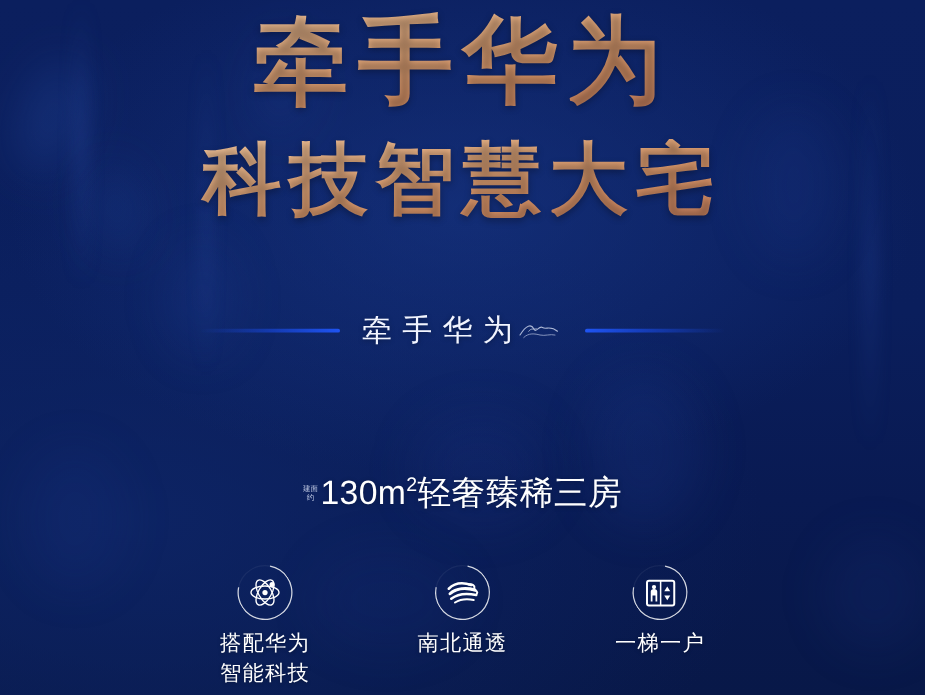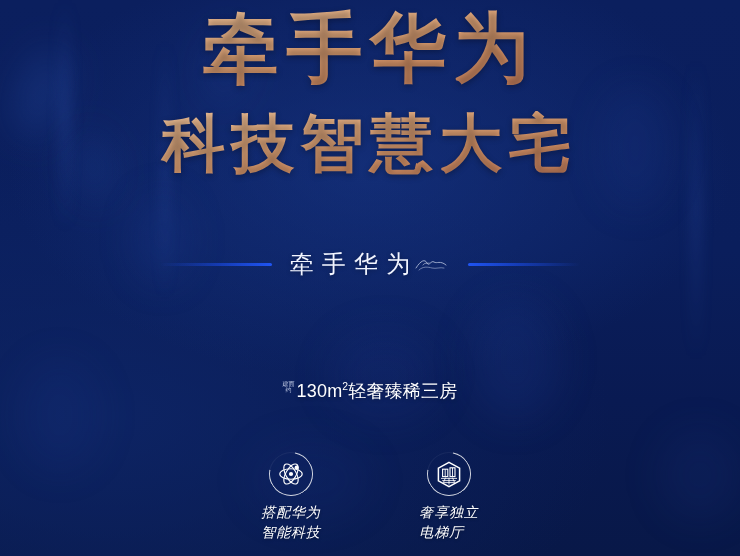--- a/index.html
+++ b/index.html
@@ -144,21 +144,21 @@
     align-items: center;
     justify-content: center;
     font-size: 6px;
     line-height: 1.06;
     letter-spacing: 0;
     color: #c6cfe8;
     margin: 0 2px 6px 0;
     opacity: 0.95;
   }
   .spec-main {
-    font-size: 18px;
+    font-size: 27px;
     font-weight: 400;
     letter-spacing: 0.01em;
     line-height: 1;
     text-shadow: 0 1px 4px rgba(0,0,0,0.3);
   }
   .spec-main sup {
     font-size: 0.58em;
     vertical-align: super;
     line-height: 0;
   }
@@ -193,27 +193,26 @@
     position: absolute;
     inset: 0;
     border-radius: 50%;
     border: 1.4px solid rgba(255,255,255,0.82);
     border-top-color: rgba(255,255,255,0.06);
     transform: rotate(-34deg);
   }
   .feature-ring svg { position: relative; display: block; }
   .feature-label {
     color: #ffffff;
-    font-size: 14px;
+    font-size: 17px;
     line-height: 1.42;
-    text-align: left;
+    text-align: center;
     letter-spacing: 0.06em;
     white-space: pre-line;
     text-shadow: 0 1px 3px rgba(0,0,0,0.35);
-    font-style: italic;
   }
 </style>
 </head>
 <body>
 
 <div id="banner">
 
   <div class="blotch b1"></div>
   <div class="blotch b2"></div>
   <div class="blotch b3"></div>
@@ -271,41 +270,48 @@
             <circle cx="13" cy="13" r="2.1" fill="#ffffff"></circle>
             <circle cx="18.6" cy="6.6" r="2.0" fill="#ffffff"></circle>
           </svg>
         </span>
       </div>
       <div class="feature-label">搭配华为
 智能科技</div>
     </div>
 
 
-
-
     <div class="feature">
       <div class="feature-ring">
         <span>
-          <svg width="26" height="27" viewBox="0 0 26 27" fill="none">
-            <path d="M13 1.4 L23.6 7.2 L23.6 19.8 L13 25.6 L2.4 19.8 L2.4 7.2 Z" stroke="#ffffff" stroke-width="1.5" fill="none"></path>
-            <rect x="6.6" y="8.2" width="5.2" height="7.4" stroke="#ffffff" stroke-width="1.1" fill="none"></rect>
-            <rect x="14.0" y="6.8" width="5.0" height="8.8" stroke="#ffffff" stroke-width="1.1" fill="none"></rect>
-            <line x1="9.2" y1="8.2" x2="9.2" y2="15.6" stroke="#ffffff" stroke-width="0.9"></line>
-            <line x1="16.5" y1="6.8" x2="16.5" y2="15.6" stroke="#ffffff" stroke-width="0.9"></line>
-            <g stroke="#ffffff" stroke-width="0.85">
-              <line x1="5.0" y1="17.4" x2="21.0" y2="17.4"></line>
-              <line x1="6.2" y1="19.6" x2="19.8" y2="19.6"></line>
-              <line x1="8.0" y1="21.6" x2="18.0" y2="21.6"></line>
-              <line x1="9.6" y1="16.6" x2="7.0" y2="22.4"></line>
-              <line x1="13.0" y1="16.6" x2="13.0" y2="23.6"></line>
-              <line x1="16.4" y1="16.6" x2="19.0" y2="22.4"></line>
-            </g>
+          <svg width="28" height="22" viewBox="0 0 28 22" fill="none" stroke="#ffffff" stroke-linecap="round">
+            <path d="M3 8 C8 3, 15 3, 21 5" stroke-width="2.0"></path>
+            <path d="M4 12 C9 7.5, 17 7, 24 9" stroke-width="2.4"></path>
+            <path d="M5 16 C10 12, 18 11.5, 25 13" stroke-width="2.0"></path>
+            <path d="M8 19 C12 16.5, 18 16, 23 17" stroke-width="1.6"></path>
+            <path d="M19 4.5 C22 4, 24 5.5, 23.5 7.5" stroke-width="1.6"></path>
+            <path d="M22 9 C25 9, 26.5 10.5, 25.5 12" stroke-width="1.6"></path>
           </svg>
         </span>
       </div>
-      <div class="feature-label">奢享独立
-电梯厅</div>
+      <div class="feature-label">南北通透</div>
     </div>
 
+    <div class="feature">
+      <div class="feature-ring">
+        <span>
+          <svg width="25" height="25" viewBox="0 0 25 25" fill="none">
+            <rect x="1.6" y="2.6" width="21.8" height="19.8" rx="1.6" stroke="#ffffff" stroke-width="1.6"></rect>
+            <line x1="12.5" y1="2.6" x2="12.5" y2="22.4" stroke="#ffffff" stroke-width="1.2"></line>
+            <circle cx="7.2" cy="7.6" r="1.7" fill="#ffffff"></circle>
+            <path d="M4.6 11.2 C4.6 9.9, 5.7 9.2, 7.2 9.2 C8.7 9.2, 9.8 9.9, 9.8 11.2 L9.8 19.2 L8.4 19.2 L8.4 14.4 L6 14.4 L6 19.2 L4.6 19.2 Z" fill="#ffffff"></path>
+            <path d="M17.8 7.2 L20.2 11 L15.4 11 Z" fill="#ffffff"></path>
+            <path d="M17.8 18.2 L15.4 14.4 L20.2 14.4 Z" fill="#ffffff"></path>
+          </svg>
+        </span>
+      </div>
+      <div class="feature-label">一梯一户</div>
+    </div>
+
+
   </div>
 
 </div>
 
 </body></html>

